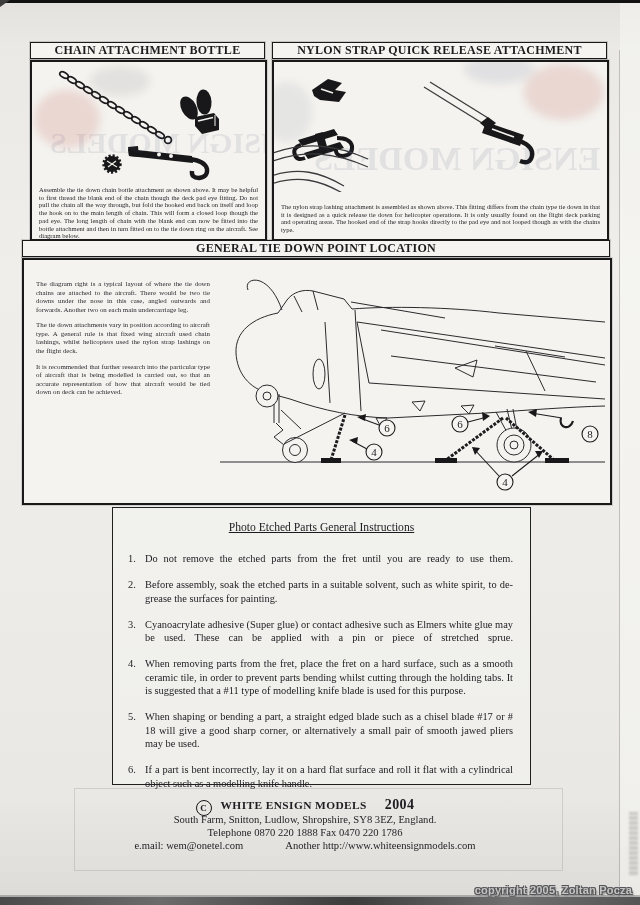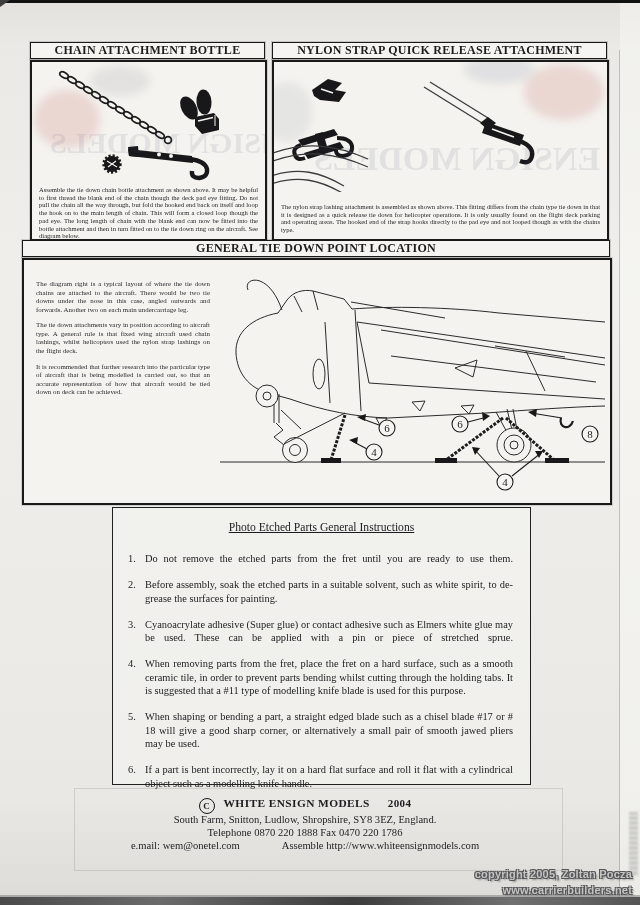--- a/index.html
+++ b/index.html
@@ -39,21 +39,21 @@
   .item{display:flex;margin-bottom:12.5px;font-size:10.4px;line-height:1.3;color:#222226;}
   .item .num{width:17px;flex:none;}
   .item .txt{flex:1;text-align:justify;}
   .item.fj .txt{text-align-last:justify;}
   
   .footer{position:absolute;left:0;right:30px;top:797px;text-align:center;color:#1d1d22;}
   .f-line1{font-size:11.4px;font-weight:bold;letter-spacing:.4px;height:17px;}
   .copy-c{display:inline-flex;align-items:center;justify-content:center;width:14px;height:14px;
     border:1.4px solid #15151a;border-radius:50%;font-size:9px;font-weight:bold;
     vertical-align:-2px;margin-right:9px;}
-  .f-year{margin-left:18px;font-size:11px;}
+  .f-year{margin-left:18px;font-size:14px;}
   .f-addr{font-size:10.6px;line-height:12.8px;}
   .f-gap{display:inline-block;width:42px;}
   .footer-outline{position:absolute;left:74px;top:788px;width:487px;height:81px;
     border:1px solid rgba(135,135,133,.28);}
   
   .wm{position:absolute;right:8px;bottom:7px;text-align:right;
     font-family:"Liberation Sans",sans-serif;font-weight:bold;font-size:11px;line-height:16px;
     color:#c4c4c2;letter-spacing:.2px;
     text-shadow:-1px -1px 0 #55555a,1px -1px 0 #55555a,-1px 1px 0 #55555a,1px 1px 0 #55555a,2px 2px 2px rgba(30,30,30,.45);}
   svg{display:block;}
@@ -290,24 +290,23 @@
   </div>
 
   <div class="footer-outline"></div>
   <div class="footer">
     <div class="f-line1">
       <span class="copy-c">C</span><span>WHITE ENSIGN MODELS</span><span class="f-year">2004</span>
     </div>
     <div class="f-addr">South Farm, Snitton, Ludlow, Shropshire, SY8 3EZ, England.</div>
     <div class="f-addr">Telephone 0870 220 1888  Fax 0470 220 1786</div>
     <div class="f-addr">
-      <span>e.mail: wem@onetel.com</span><span class="f-gap"></span><span>Assemble http://www.whiteensignmodels.com</span>
+      <span>e.mail: wem@onetel.com</span><span class="f-gap"></span><span>Another http://www.whiteensignmodels.com</span>
     </div>
   </div>
 
   <div class="wm">
     <div>copyright 2005, Zoltan Pocza</div>
-    <div>www.carrierbuilders.net</div>
   </div>
 
   <div class="bottom-pre"></div>
   <div class="bottom-edge"></div>
 </div>
 
 </body></html>

